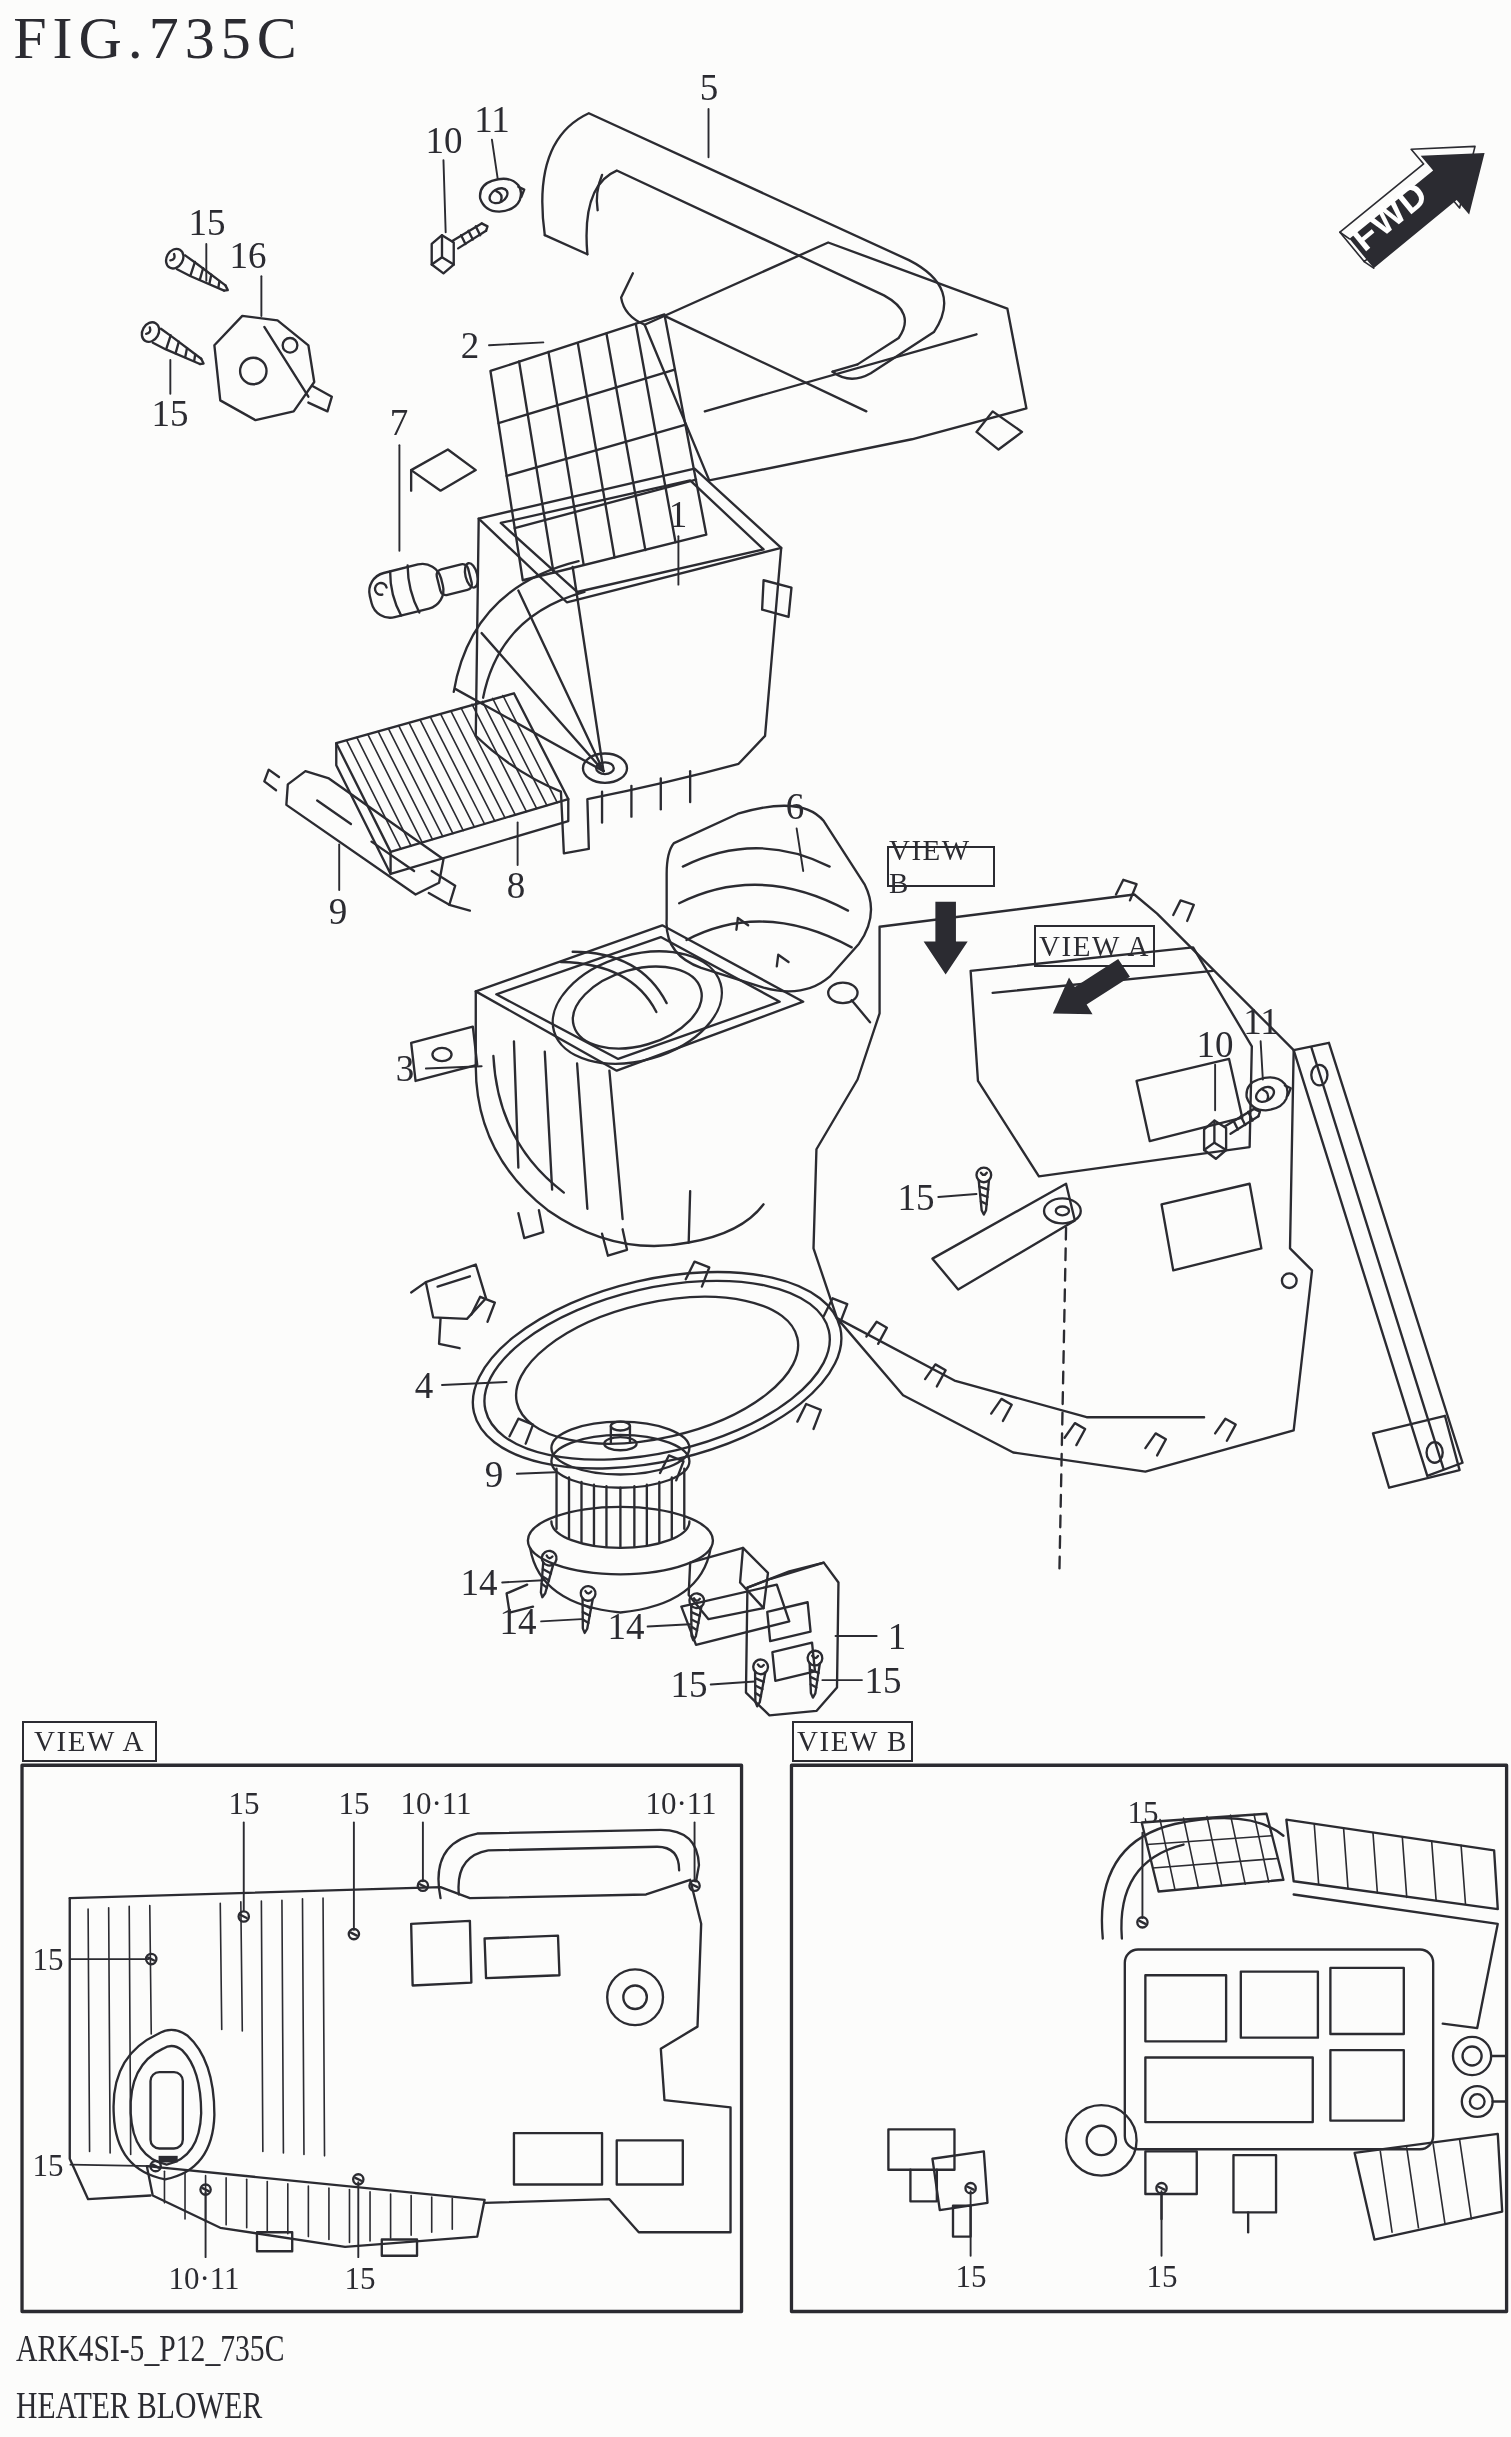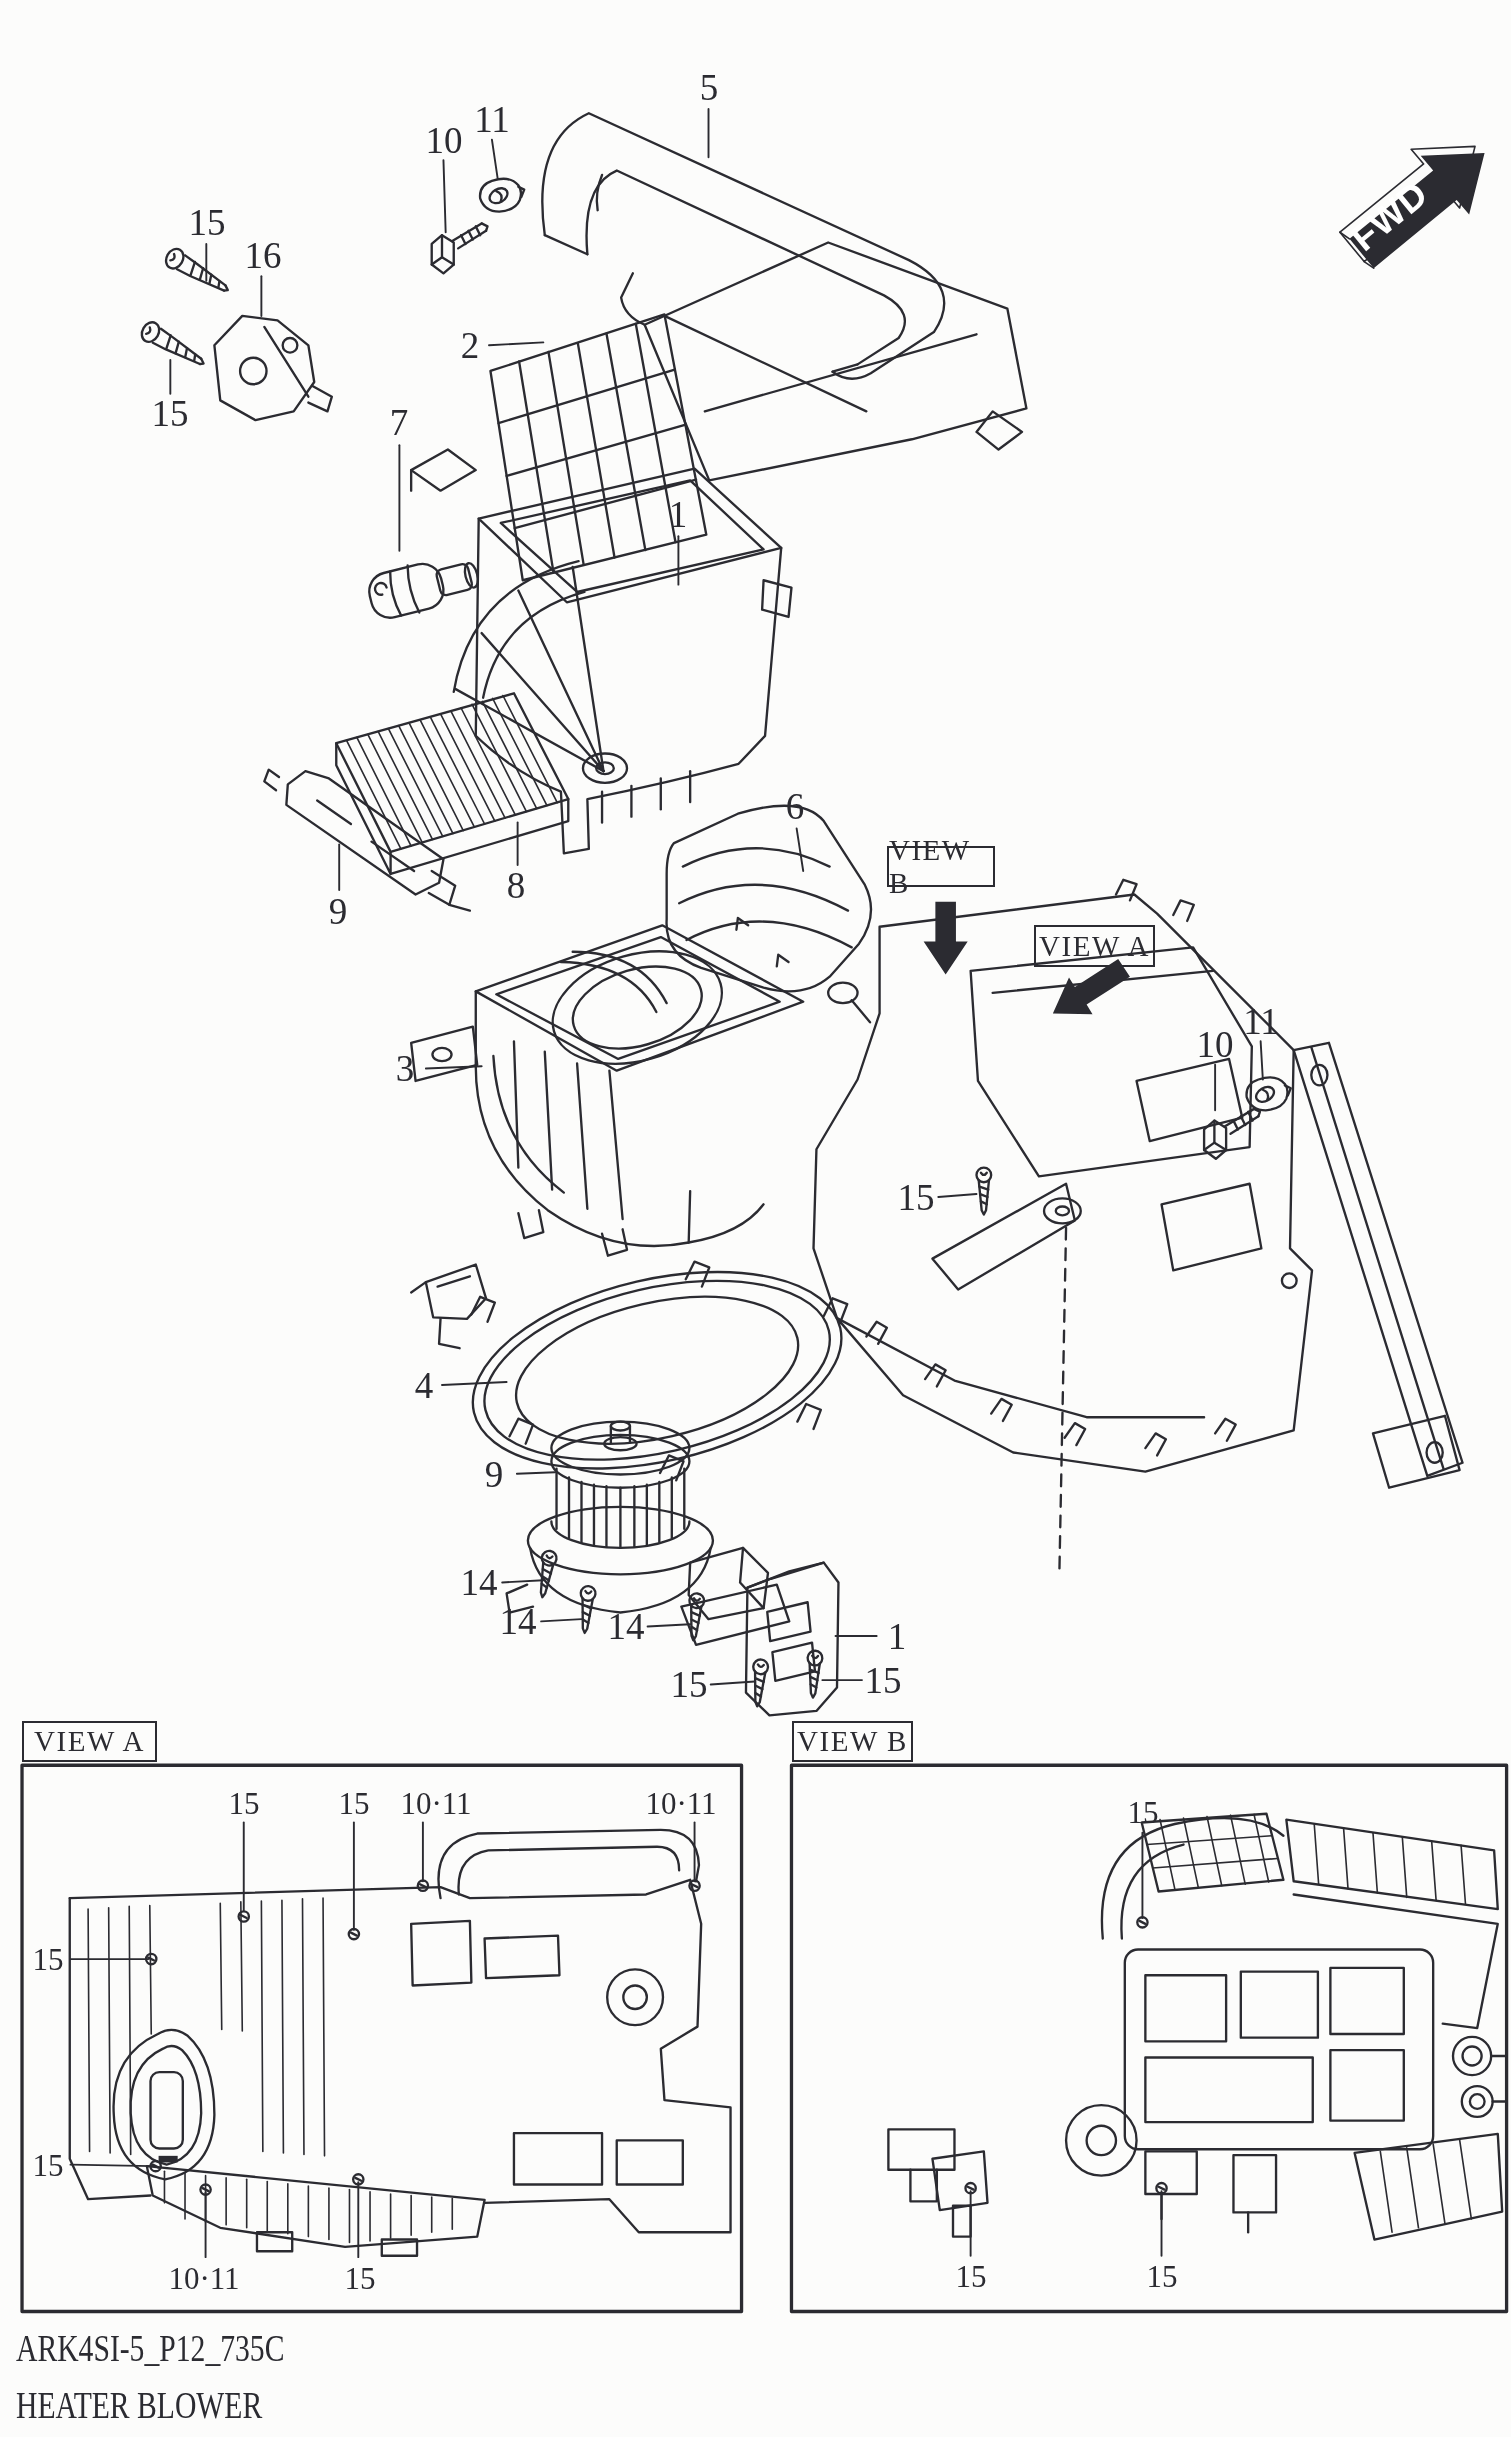--- a/index.html
+++ b/index.html
@@ -441,32 +441,33 @@
         <line x1="96" y1="2668" x2="202" y2="2668"></line>
         <line x1="96" y1="2948" x2="208" y2="2950"></line>
         <line x1="280" y1="3074" x2="280" y2="2986"></line>
         <line x1="488" y1="3074" x2="488" y2="2972"></line>
         <line x1="1556" y1="2496" x2="1556" y2="2612"></line>
         <line x1="1322" y1="3072" x2="1322" y2="2984"></line>
         <line x1="1582" y1="3072" x2="1582" y2="2984"></line>
       </g>
 </svg>
 
+<div id="title">FIG.735C</div>
 
 <div class="tag" style="left:887px;top:846px;width:104px;height:37px">VIEW B</div>
 <div class="tag" style="left:1034px;top:925px;width:117px;height:38px">VIEW A</div>
 <div class="tag" style="left:22px;top:1721px;width:131px;height:37px">VIEW A</div>
 <div class="tag" style="left:792px;top:1721px;width:117px;height:37px">VIEW B</div>
 
 <div id="callout-layer">
       <div class="callout co-main" style="left: 709px; top: 87px;">5</div>
       <div class="callout co-main" style="left: 444px; top: 140px;">10</div>
       <div class="callout co-main" style="left: 492px; top: 119px;">11</div>
       <div class="callout co-main" style="left: 207px; top: 222px;">15</div>
-      <div class="callout co-main" style="left: 263px; top: 255px;">16</div>
+      <div class="callout co-main" style="left: 248px; top: 255px;">16</div>
       <div class="callout co-main" style="left: 170px; top: 413px;">15</div>
       <div class="callout co-main" style="left: 470px; top: 345px;">2</div>
       <div class="callout co-main" style="left: 399px; top: 422px;">7</div>
       <div class="callout co-main" style="left: 678px; top: 514px;">1</div>
       <div class="callout co-main" style="left: 795px; top: 806px;">6</div>
       <div class="callout co-main" style="left: 338px; top: 911px;">9</div>
       <div class="callout co-main" style="left: 516px; top: 885px;">8</div>
       <div class="callout co-main" style="left: 405px; top: 1068px;">3</div>
       <div class="callout co-main" style="left: 1215px; top: 1044px;">10</div>
       <div class="callout co-main" style="left: 1261px; top: 1021px;">11</div>

